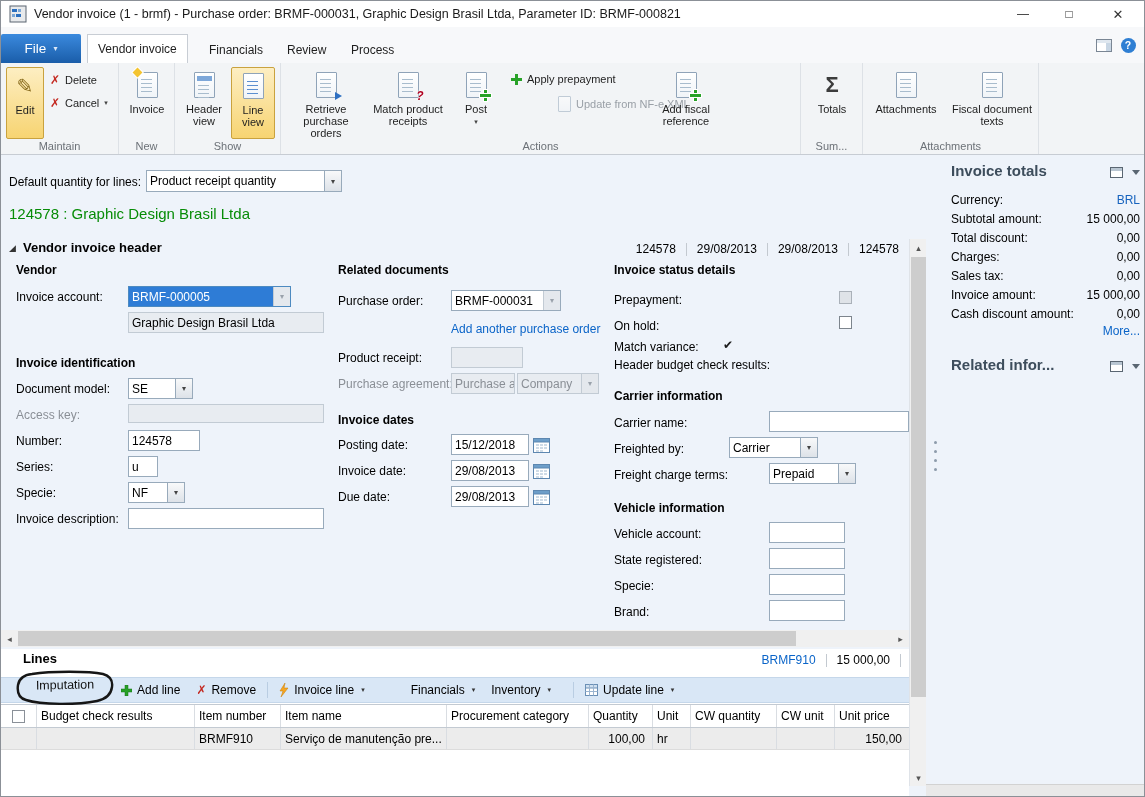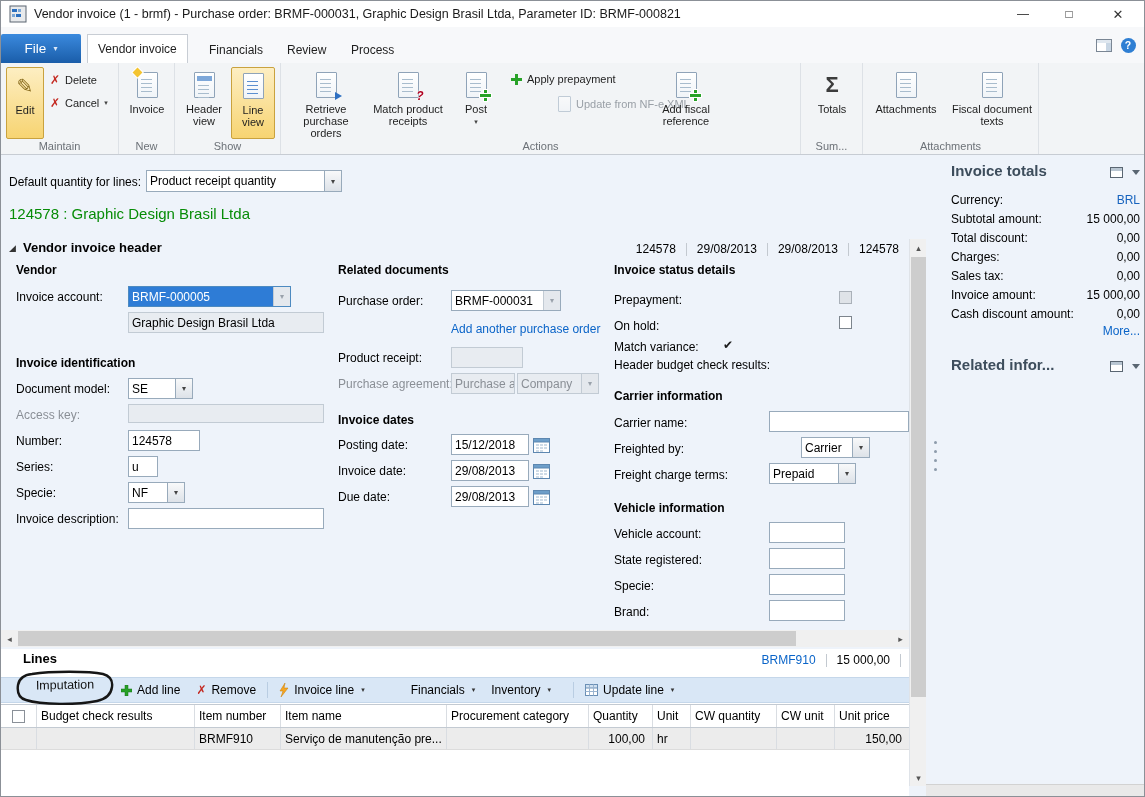--- a/index.html
+++ b/index.html
@@ -427,21 +427,21 @@
     <span class="lbl" style="left:613px;top:103px">Match variance:</span>
     <span class="checkmark" style="left:722px;top:101px">✔</span>
     <span class="lbl" style="left:613px;top:121px">Header budget check results:</span>
 
     <span class="gtitle" style="left:613px;top:152px">Carrier information</span>
     <span class="lbl" style="left:613px;top:179px">Carrier name:</span>
     <div class="fld" style="left:768px;top:174px;width:140px">
         <span class="val"></span>
       </div>
     <span class="lbl" style="left:613px;top:205px">Freighted by:</span>
-    <div class="fld" style="left:800px;top:200px;width:69px">
+    <div class="fld" style="left:728px;top:200px;width:89px">
       <span class="val">Carrier</span>
       <span class="dd">▾</span>
     </div>
     <span class="lbl" style="left:613px;top:231px">Freight charge terms:</span>
     <div class="fld" style="left:768px;top:226px;width:87px">
       <span class="val">Prepaid</span>
       <span class="dd">▾</span>
     </div>
 
     <span class="gtitle" style="left:613px;top:264px">Vehicle information</span>

